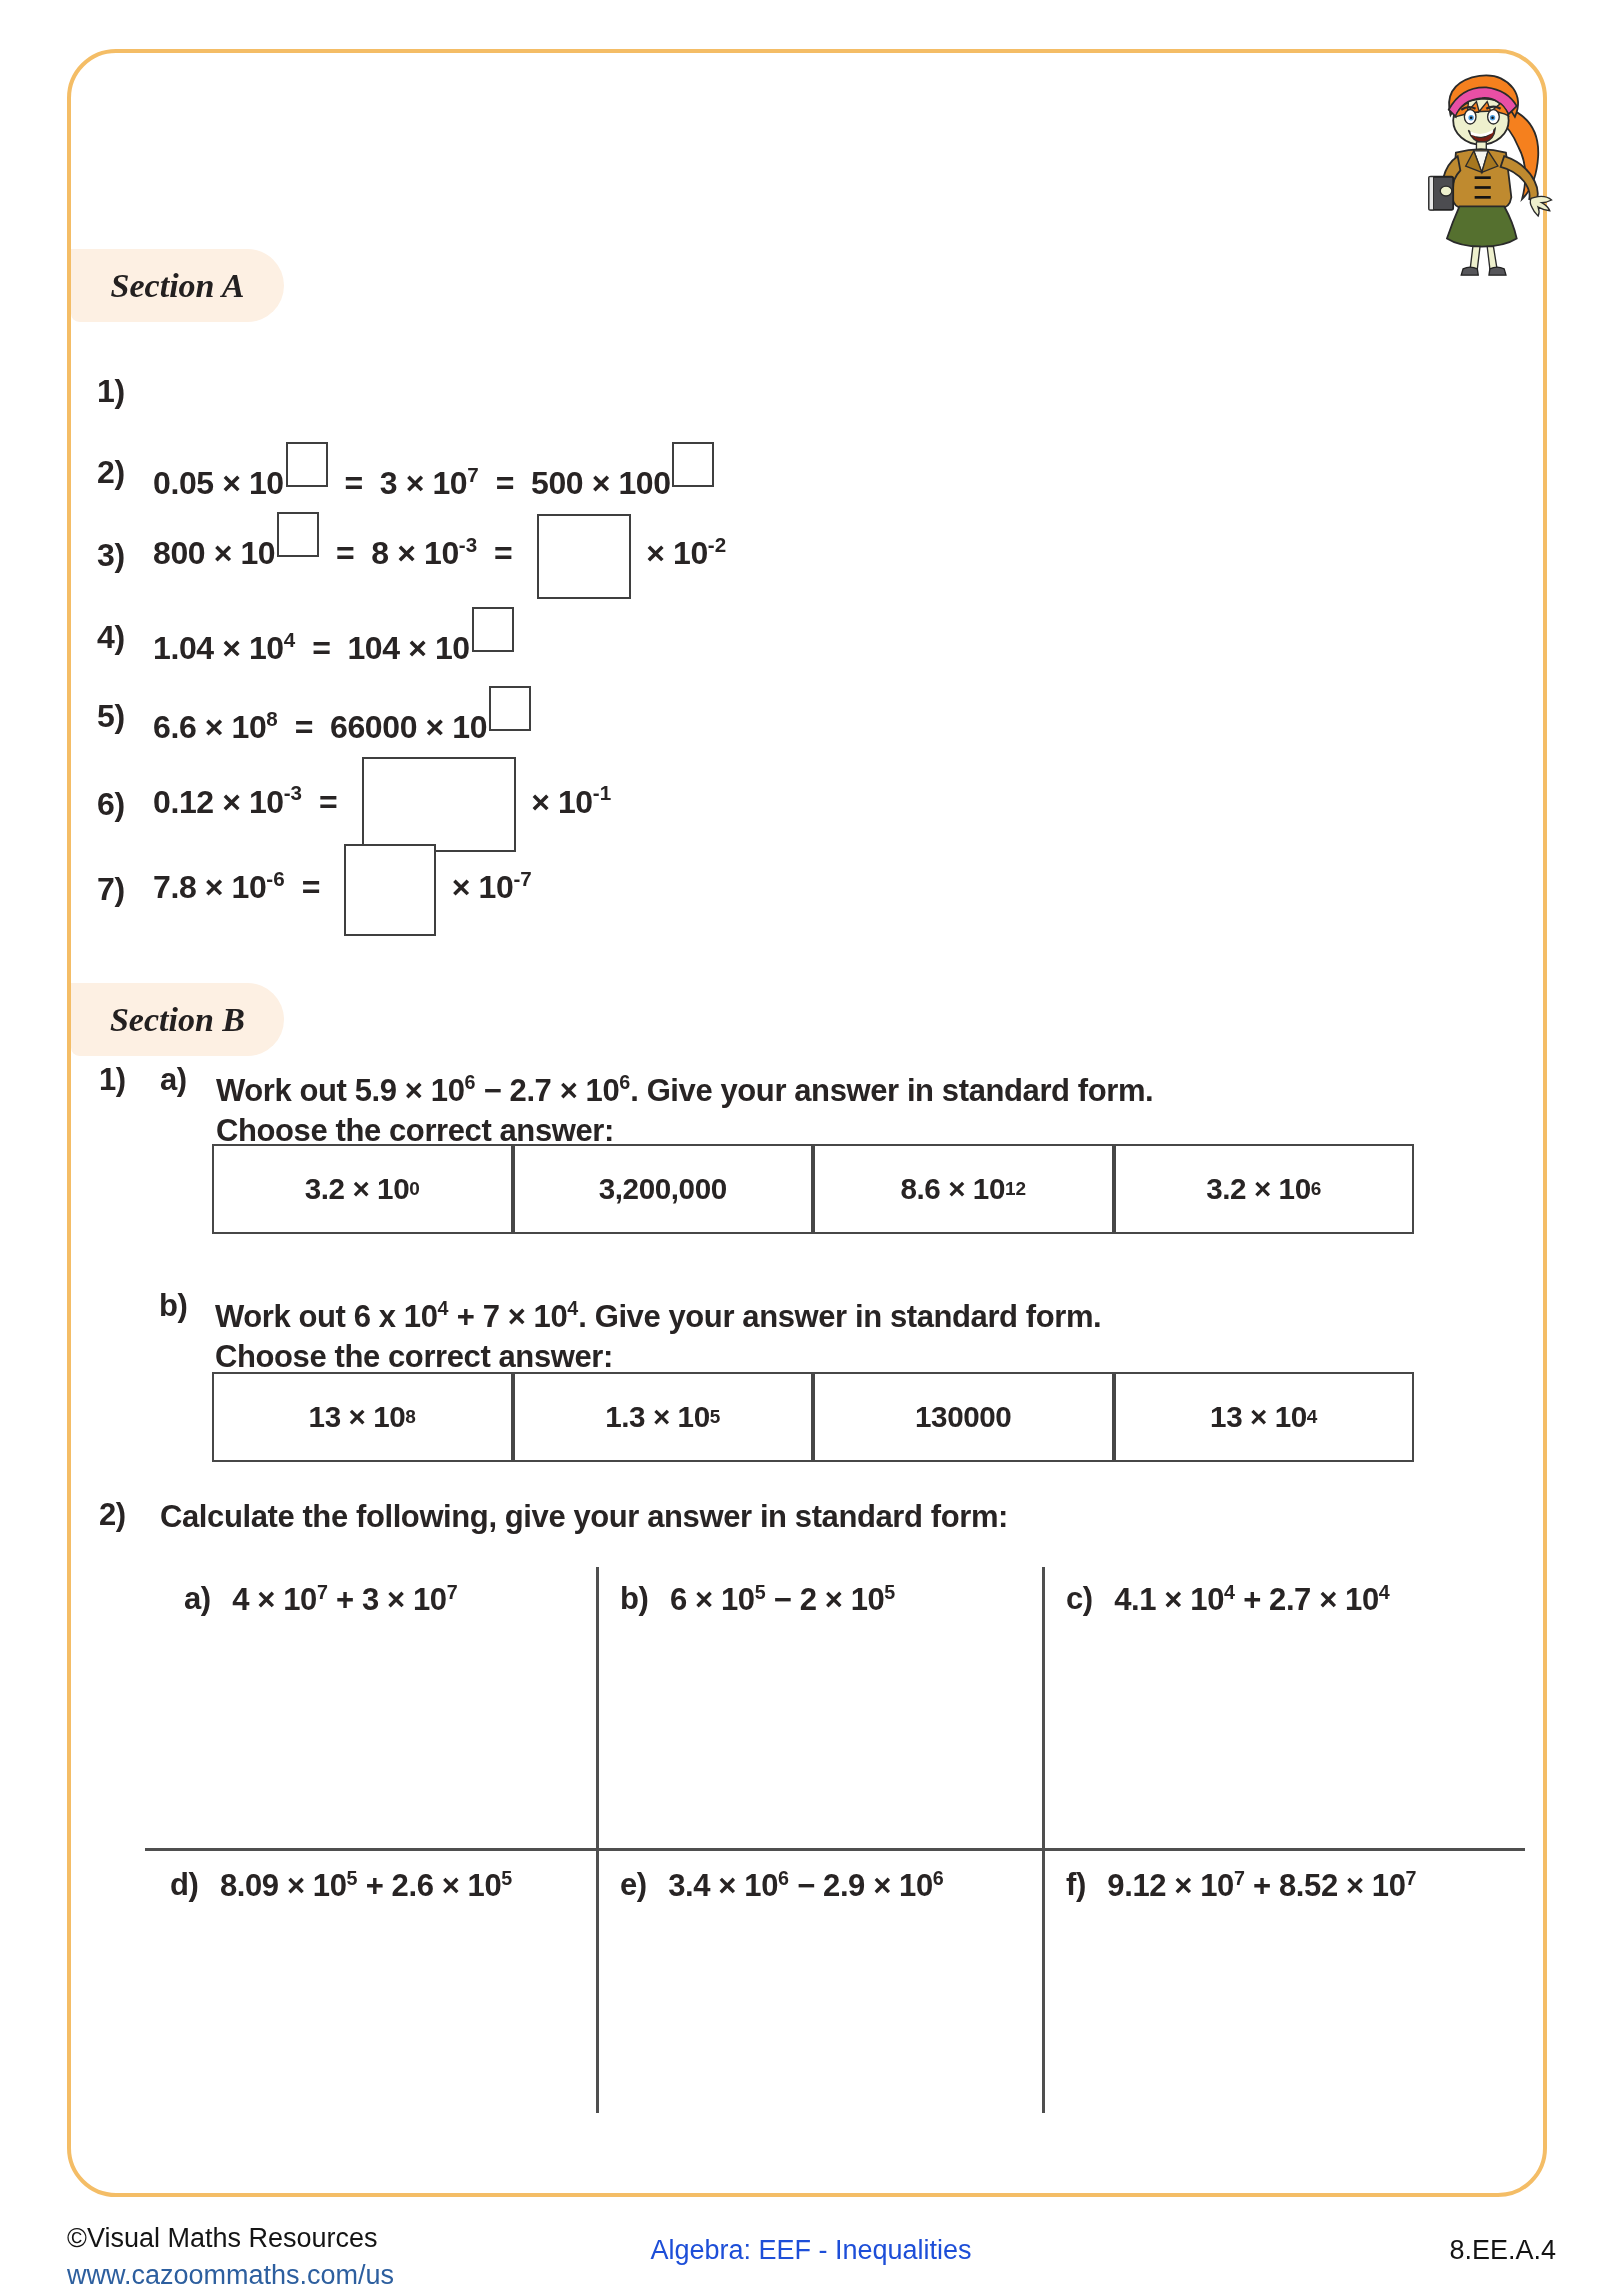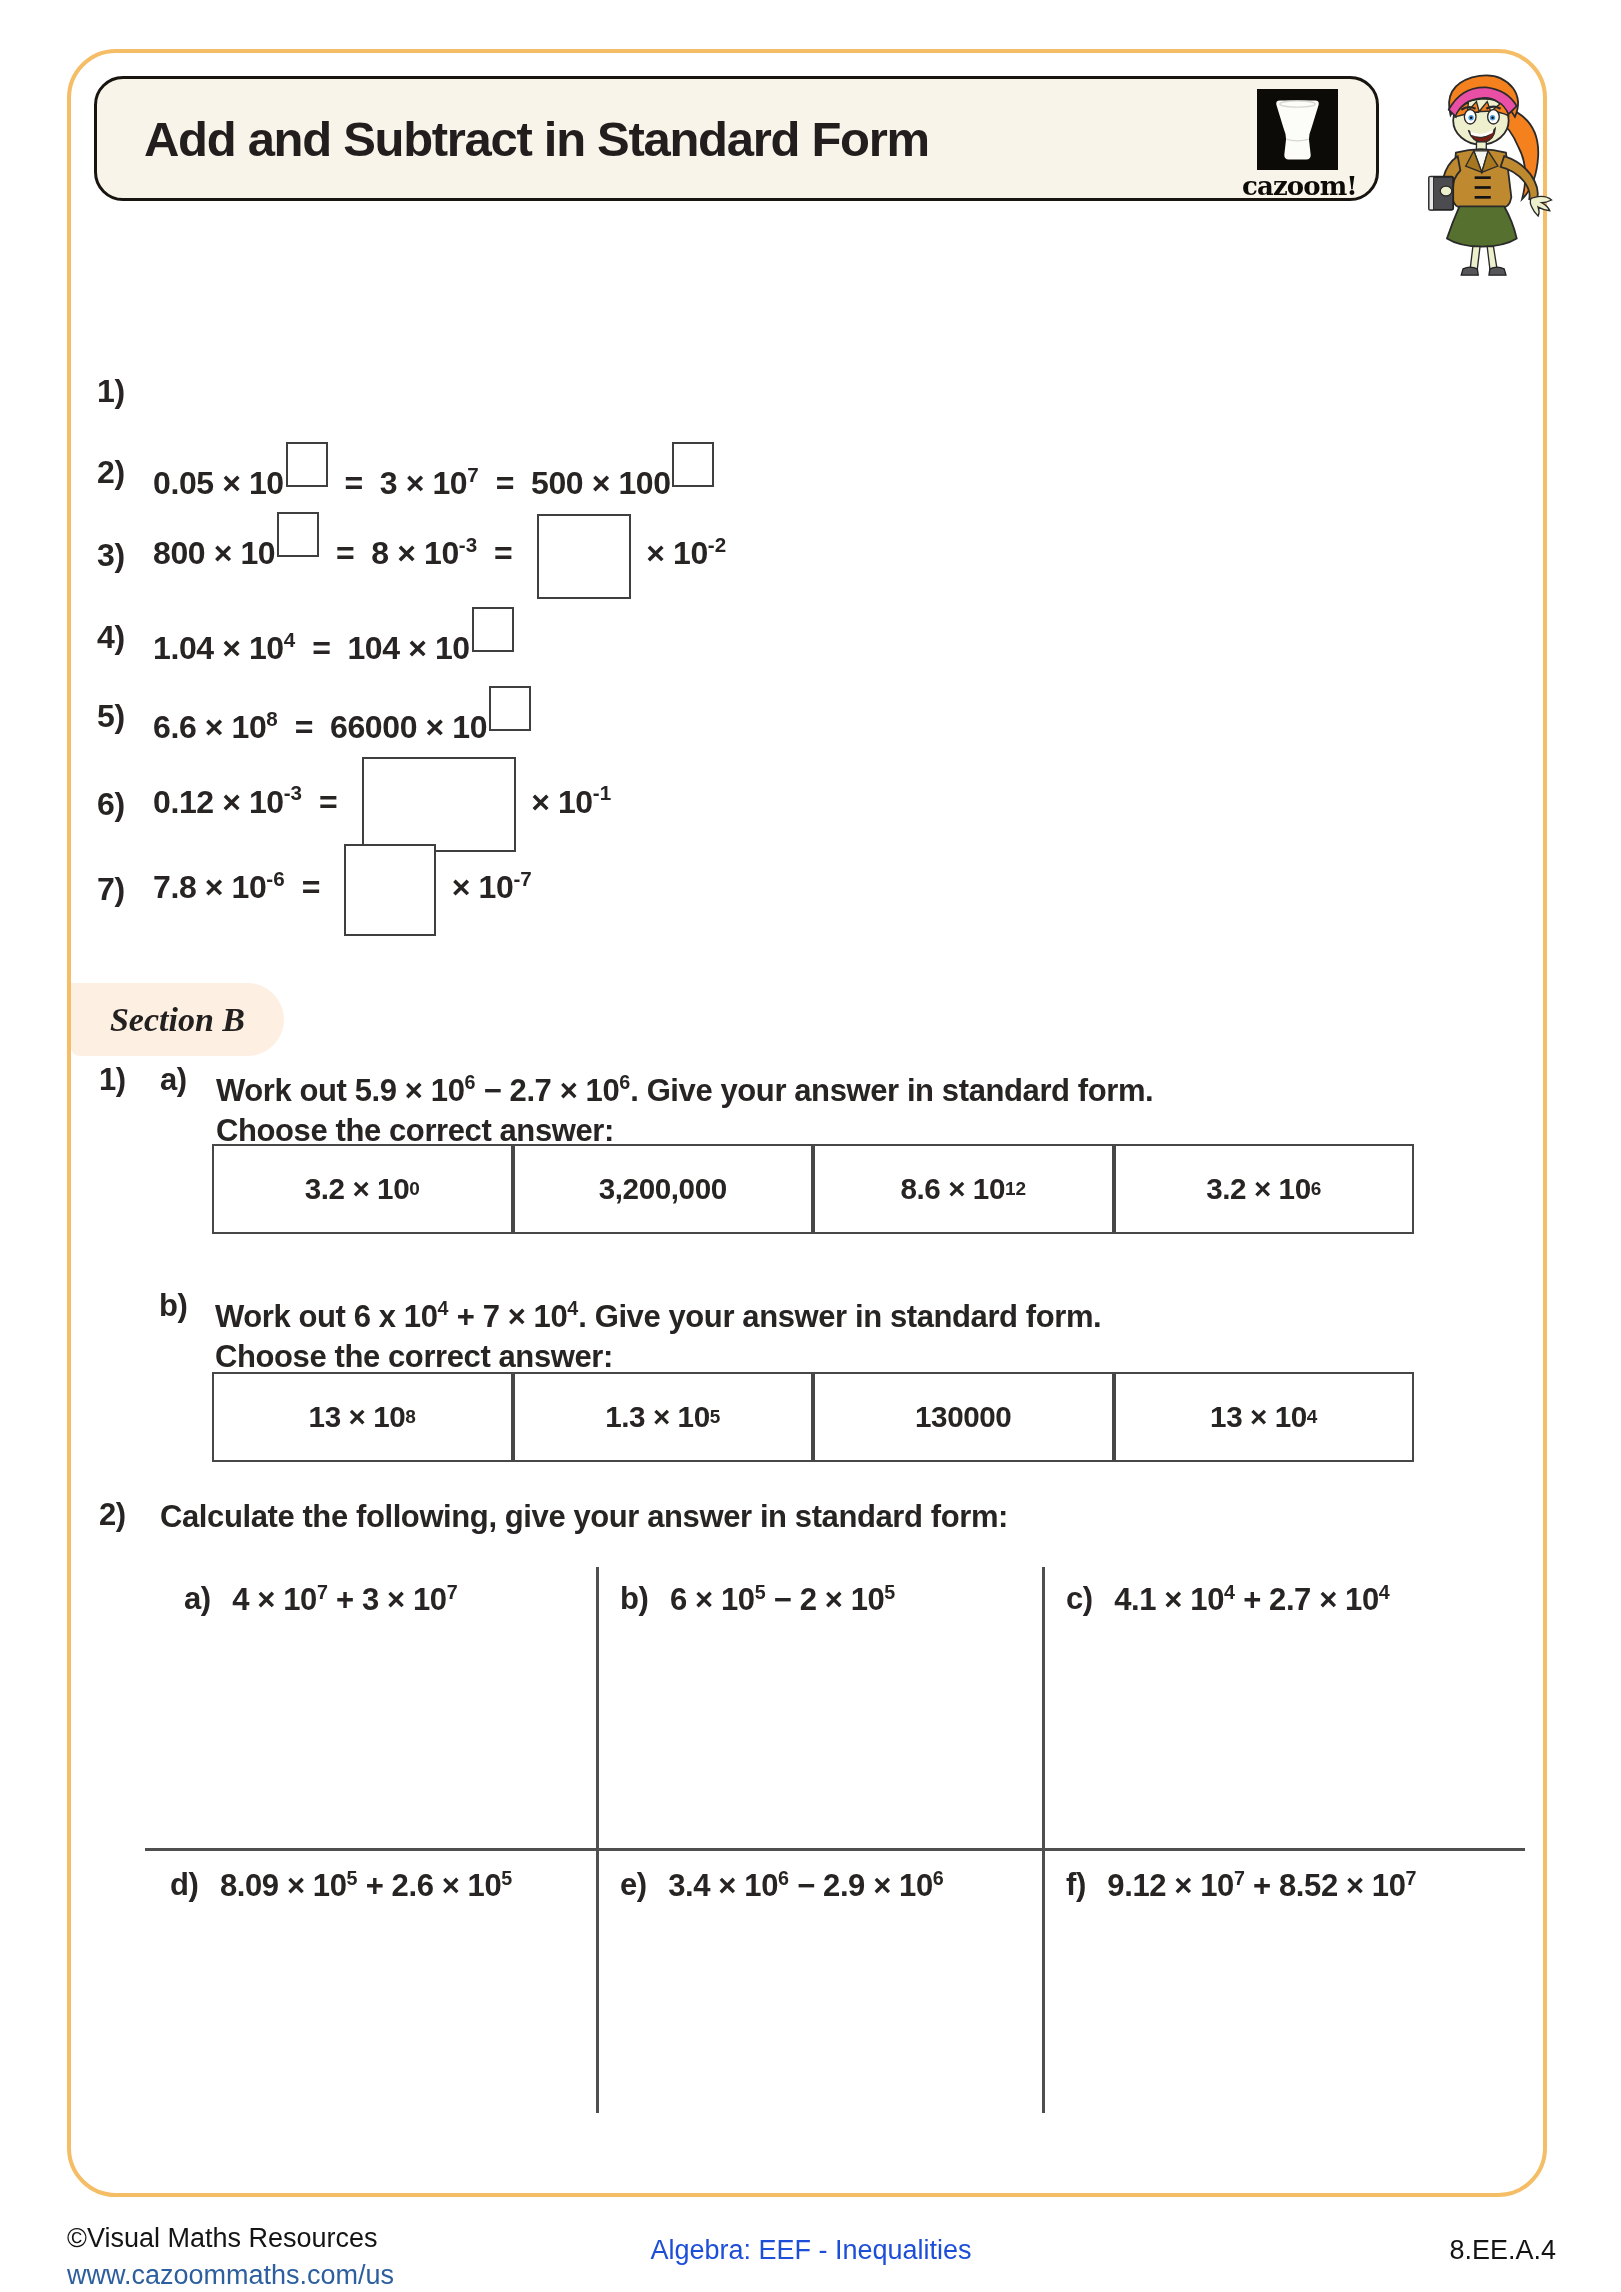--- a/index.html
+++ b/index.html
@@ -63,32 +63,20 @@
   .footer-center{position:absolute;left:0;top:2235px;width:1622px;text-align:center;font-size:27px;color:#1d4ed8;}
   .footer-right{position:absolute;left:1236px;top:2235px;width:320px;text-align:right;font-size:27px;color:#141414;}
 </style>
 </head>
 <body>
 
 <div class="page">
 
   <div class="outer-border"></div>
 
-  <div class="title-box">
-    <h1 class="title">Add and Subtract in Standard Form</h1>
-    <div class="logo">
-      <svg width="81" height="81" viewBox="0 0 92 92">
-        <rect width="92" height="92" fill="#0d0b08"></rect>
-        <path d="M26 13 H66 Q71 13 70 18 L62 44 Q59 51 59 57 L61 75 Q61 80 56 80 H36 Q31 80 31 75 L33 57 Q33 51 30 44 L22 18 Q21 13 26 13 Z" fill="#fcfcf9"></path>
-        <ellipse cx="46" cy="17" rx="20" ry="3.5" fill="#fcfcf9" stroke="#d8d8d2" stroke-width="1.5"></ellipse>
-        <path d="M33 57 Q46 61 59 57" stroke="#d8d8d2" fill="none" stroke-width="1.5"></path>
-      </svg>
-      <div class="logo-text">cazoom!</div>
-    </div>
-  </div>
 
   <svg class="character" width="161" height="215" viewBox="0 0 180 240">
     <path d="M116 50 Q152 64 150 104 Q148 136 132 152 Q141 118 128 94 Q119 72 104 62 Z" fill="#f5801e" stroke="#2a2a2a" stroke-width="2"></path>
     <ellipse cx="86" cy="64" rx="31" ry="27" fill="#eef0cd" stroke="#2a2a2a" stroke-width="2"></ellipse>
     <path d="M52 58 Q44 26 76 16 Q106 8 122 28 Q132 42 124 60 Q112 38 86 40 Q60 42 52 58 Z" fill="#f5801e" stroke="#2a2a2a" stroke-width="2"></path>
     <path d="M50 52 Q64 26 92 27 Q116 30 126 48 L117 57 Q105 37 87 39 Q64 41 58 60 Z" fill="#e84fa5" stroke="#2a2a2a" stroke-width="2"></path>
     <path d="M57 60 Q62 48 72 44 L71 54 L81 43 L84 54 L93 43 L97 54 L108 45 Q115 51 117 59 Q98 48 57 60 Z" fill="#f5801e" stroke="#2a2a2a" stroke-width="1.5"></path>
     <path d="M64 52 Q72 47 80 51" fill="none" stroke="#2a2a2a" stroke-width="2.5"></path>
     <path d="M92 51 Q100 46 108 51" fill="none" stroke="#2a2a2a" stroke-width="2.5"></path>
     <ellipse cx="74" cy="60" rx="6.5" ry="8" fill="#fff" stroke="#2a2a2a" stroke-width="1.5"></ellipse>
@@ -115,20 +103,23 @@
     <rect x="28" y="127" width="27" height="37" rx="2" fill="#4c4c50" stroke="#222" stroke-width="2"></rect>
     <rect x="28" y="127" width="5" height="37" fill="#e8e8e8" stroke="#222" stroke-width="1"></rect>
     <ellipse cx="47" cy="143" rx="6.5" ry="5.5" fill="#eef0cd" stroke="#2a2a2a" stroke-width="1.5"></ellipse>
     <path d="M62 160 L112 160 Q122 178 126 196 Q112 205 87 205 Q62 205 48 196 Q54 178 62 160 Z" fill="#55702f" stroke="#2a2a2a" stroke-width="2"></path>
     <path d="M77 205 L74 230 L82 230 L85 205 Z" fill="#eef0cd" stroke="#2a2a2a" stroke-width="1.5"></path>
     <path d="M93 205 L96 230 L104 230 L100 205 Z" fill="#eef0cd" stroke="#2a2a2a" stroke-width="1.5"></path>
     <path d="M66 230 Q74 226 82 230 L83 237 L64 237 Z" fill="#56565a" stroke="#222" stroke-width="1.5"></path>
     <path d="M96 230 Q104 226 112 230 L114 237 L95 237 Z" fill="#56565a" stroke="#222" stroke-width="1.5"></path>
   </svg>
 
+  <div class="section-label" style="top:249px">
+    <span>Section A</span>
+  </div>
 
   <div class="sa-row" style="top:342px">
     <span class="sa-num">1)</span>
   </div>
   <div class="sa-row" style="top:423px">
     <span class="sa-num">2)</span>
     <span class="eq"><span class="txt">0.05 × 10</span><span class="sup-box"></span><span class="txt">  =  3 × 10</span><span class="sup">7</span><span class="txt">  =  500 × 100</span><span class="sup-box"></span></span>
   </div>
   <div class="sa-row" style="top:506px">
     <span class="sa-num">3)</span>

